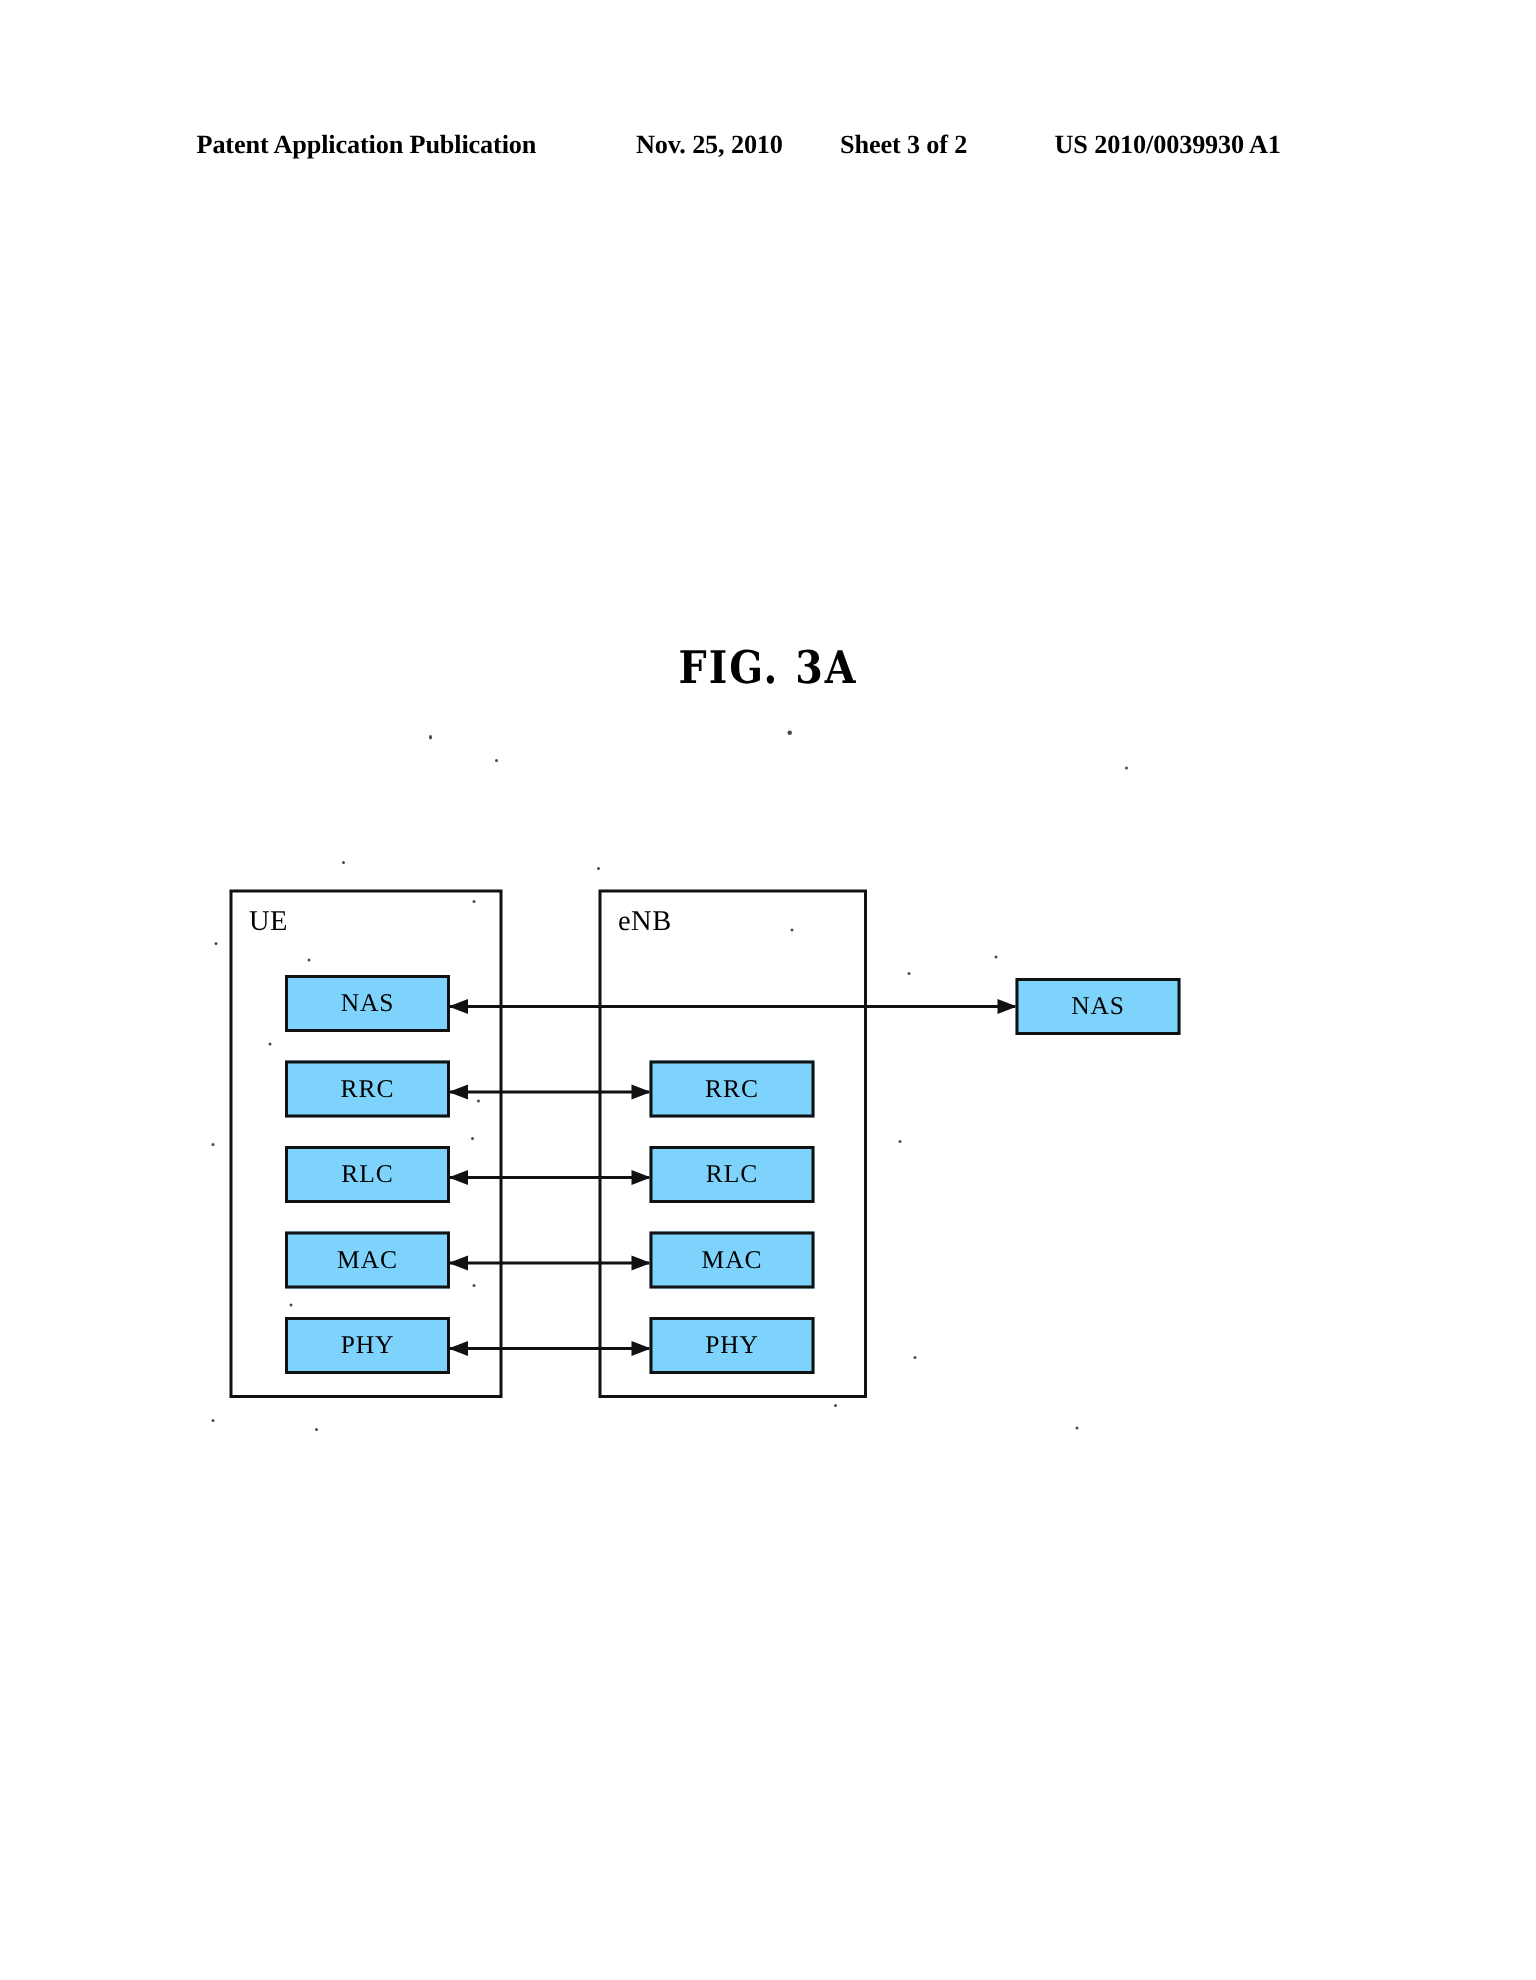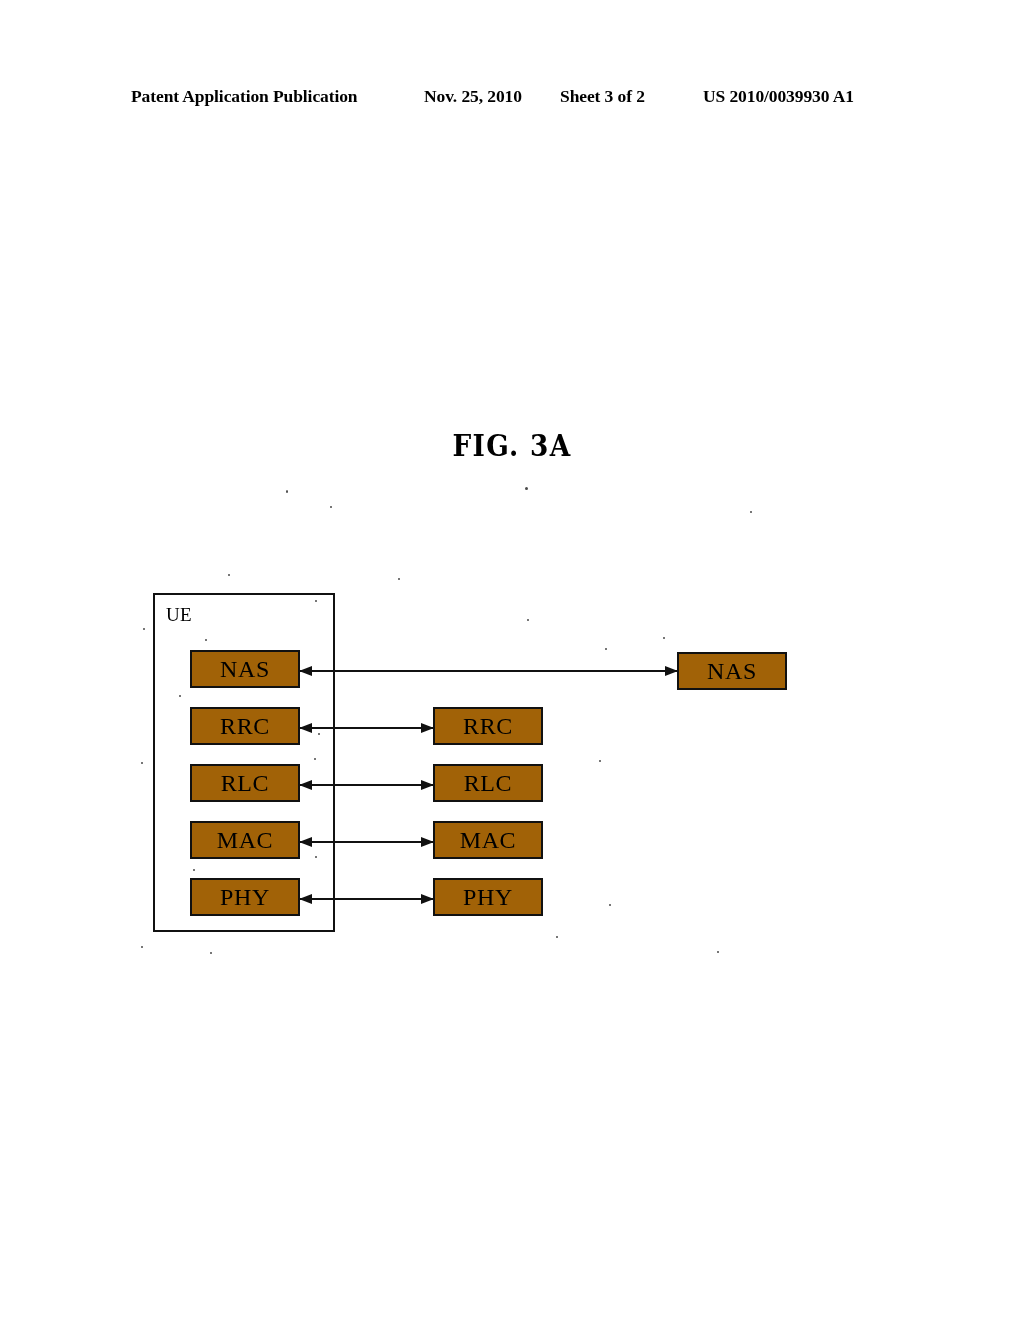--- a/index.html
+++ b/index.html
@@ -93,26 +93,26 @@
   }
 
   #entity-ue   { left: 153px; top: 593px; width: 182px; height: 339px; }
   #entity-enb  { left: 399px; top: 593px; width: 179px; height: 339px; }
   #entity-mme  { left: 642px; top: 593px; width: 180px; height: 340px; }
 
   
   .layer-box {
     position: absolute;
     border: 2px solid #111111;
-    background: #a16207;
+    background: #7dd3fc;
     box-sizing: border-box;
     display: flex;
     align-items: center;
     justify-content: center;
-    font-size: 24px;
+    font-size: 17px;
     font-family: "Liberation Serif", serif;
     letter-spacing: 0.6px;
     z-index: 3;
   }
 
   
   .arrow {
     position: absolute;
     height: 0;
     border-top: 2.5px solid #111111;
@@ -156,20 +156,23 @@
 </div>
 
 <div class="fig-title">FIG. 3A</div>
 
 <div class="diagram">
 
   <div class="entity" id="entity-ue">
     <span class="entity-label">UE</span>
   </div>
 
+  <div class="entity" id="entity-enb">
+    <span class="entity-label">eNB</span>
+  </div>
 
 
   <div class="layer-box" style="left:190px; top:650px; width:110px; height:38px;">NAS</div>
   <div class="layer-box" style="left:190px; top:707px; width:110px; height:38px;">RRC</div>
   <div class="layer-box" style="left:190px; top:764px; width:110px; height:38px;">RLC</div>
   <div class="layer-box" style="left:190px; top:821px; width:110px; height:38px;">MAC</div>
   <div class="layer-box" style="left:190px; top:878px; width:110px; height:38px;">PHY</div>
 
   <div class="layer-box" style="left:433px; top:707px; width:110px; height:38px;">RRC</div>
   <div class="layer-box" style="left:433px; top:764px; width:110px; height:38px;">RLC</div>

